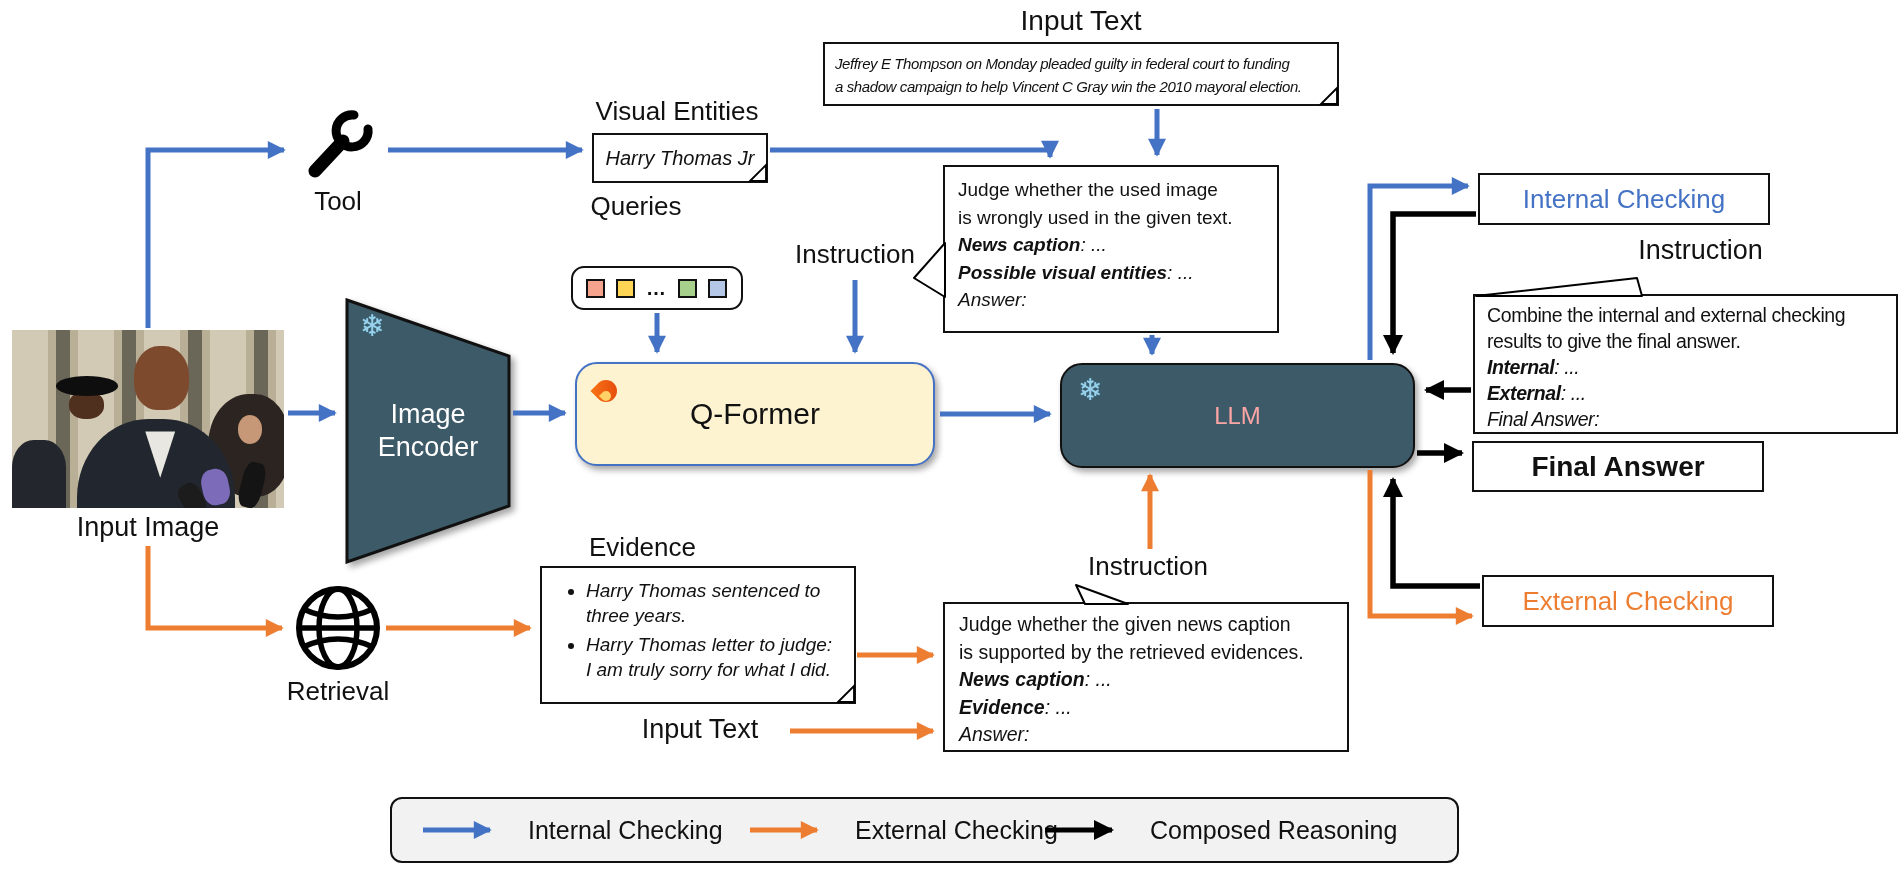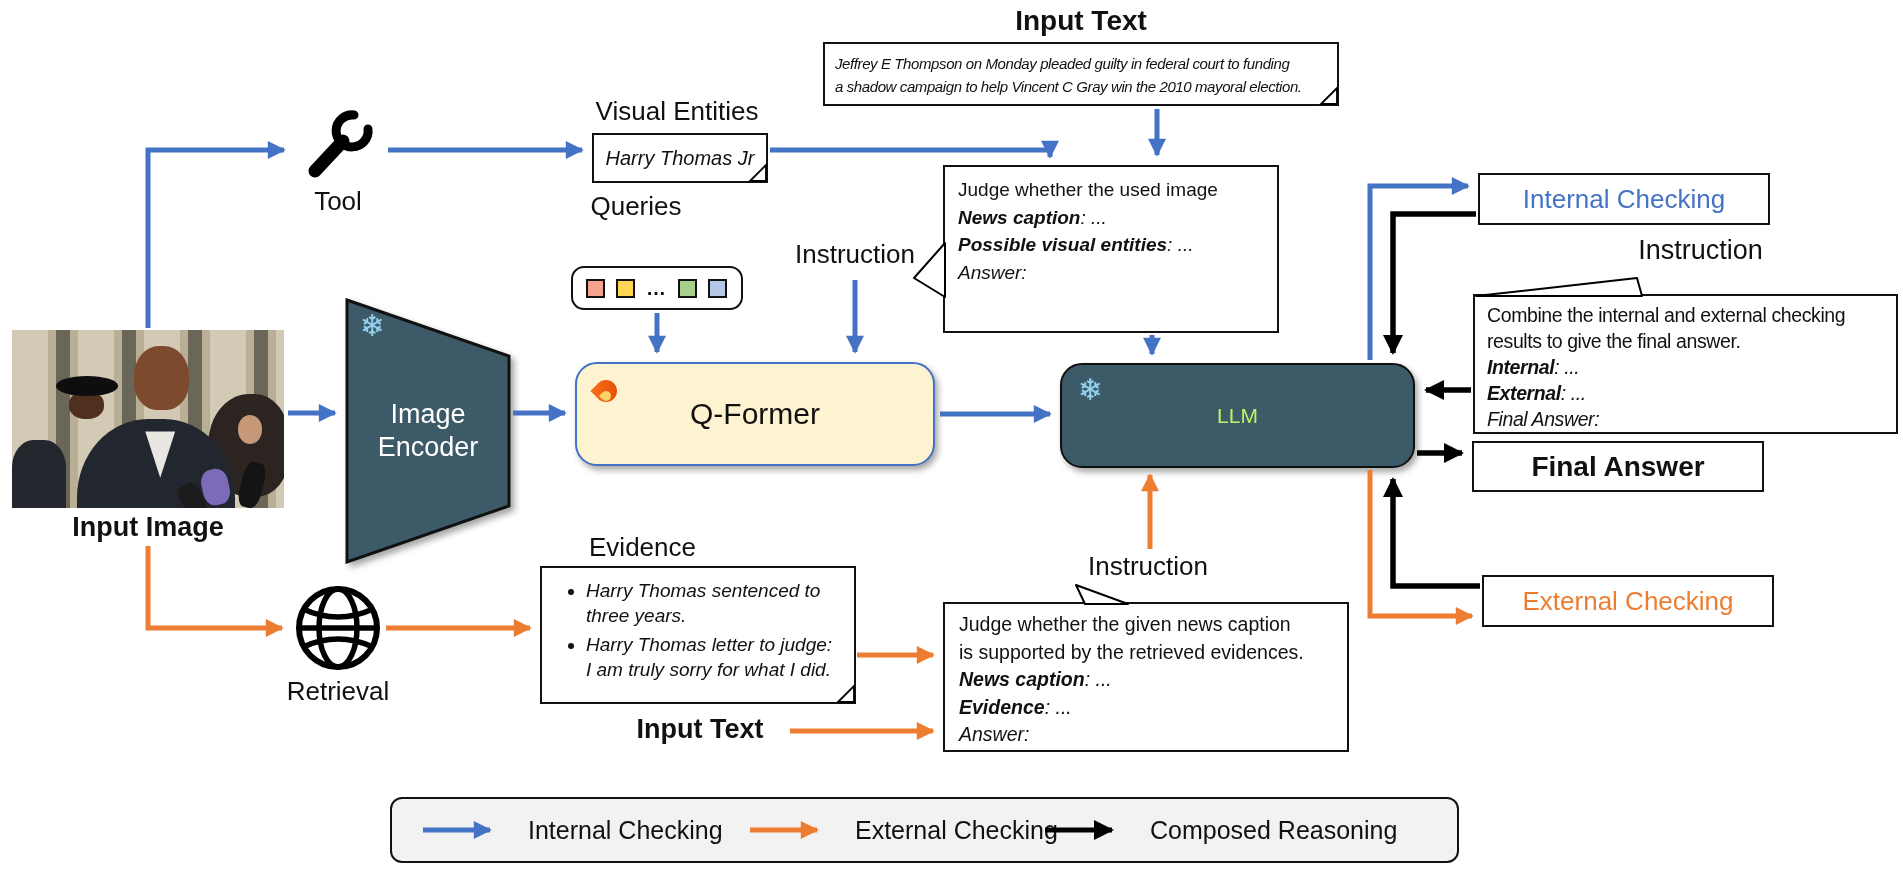--- a/index.html
+++ b/index.html
@@ -2,21 +2,21 @@
 <html><head>
 <meta charset="utf-8">
 <style>
   html,body { margin:0; padding:0; background:#ffffff; }
   .canvas {
     position:relative; width:1903px; height:875px; background:#ffffff;
     font-family:"Liberation Sans", sans-serif; color:#111; overflow:hidden;
   }
   .abs { position:absolute; }
   .lbl { font-size:26px; text-align:center; color:#111; }
-  .lbl-b { font-weight:bold; }
+  .lbl-b { font-weight:normal; }
   .box { position:absolute; background:#fff; border:2.5px solid #111; box-sizing:border-box; }
   .ctr { display:flex; align-items:center; justify-content:center; }
   .it { font-style:italic; }
   .bi { font-style:italic; font-weight:bold; }
   .prompt { font-size:19px; line-height:27.5px; padding:9px 13px; }
   .tight { letter-spacing:-0.4px; }
   .round-node {
     position:absolute; border-radius:22px; box-sizing:border-box;
     filter:drop-shadow(3px 4px 3px rgba(0,0,0,0.35));
   }
@@ -129,30 +129,31 @@
 
   <div class="round-node qformer ctr" style="left:575px; top:362px; width:360px; height:104px;">
     <span class="node-label">Q-Former</span>
   </div>
   <div class="flame abs" style="left:593px; top:376px; z-index:5;">
     <div class="flame-o"></div>
       <div class="flame-i"></div>
   </div>
 
   <div class="round-node llm ctr" style="left:1060px; top:363px; width:355px; height:105px;">
-    <span class="node-label" style="color:#bef264; font-size:21px;">LLM</span>
+    <span class="node-label" style="color:#fca5a5; font-size:24px;">LLM</span>
   </div>
   <span class="abs snow" style="left:1078px; top:372px; font-size:30px; z-index:5;">❄</span>
 
   <div class="abs lbl" style="left:780px; top:239px; width:150px;">Instruction</div>
   <div class="abs lbl" style="left:1068px; top:551px; width:160px;">Instruction</div>
   <div class="abs lbl" style="left:1598px; top:235px; width:205px; font-size:27px;">Instruction</div>
 
   <div class="box prompt" style="left:943px; top:165px; width:336px; height:168px;">
     <div>Judge whether the used image</div>
+    <div>is wrongly used in the given text.</div>
     <div><span class="bi">News caption</span><span class="it">: ...</span></div>
     <div><span class="bi">Possible visual entities</span><span class="it">: ...</span></div>
     <div class="it">Answer:</div>
   </div>
 
   <div class="abs lbl" style="left:560px; top:532px; width:165px;">Evidence</div>
   <div class="box ev" style="left:540px; top:566px; width:316px; height:138px; padding:6px 16px;">
     <ul>
       <li>Harry Thomas sentenced to three years.</li>
       <li>Harry Thomas letter to judge: I am truly sorry for what I did.</li>

